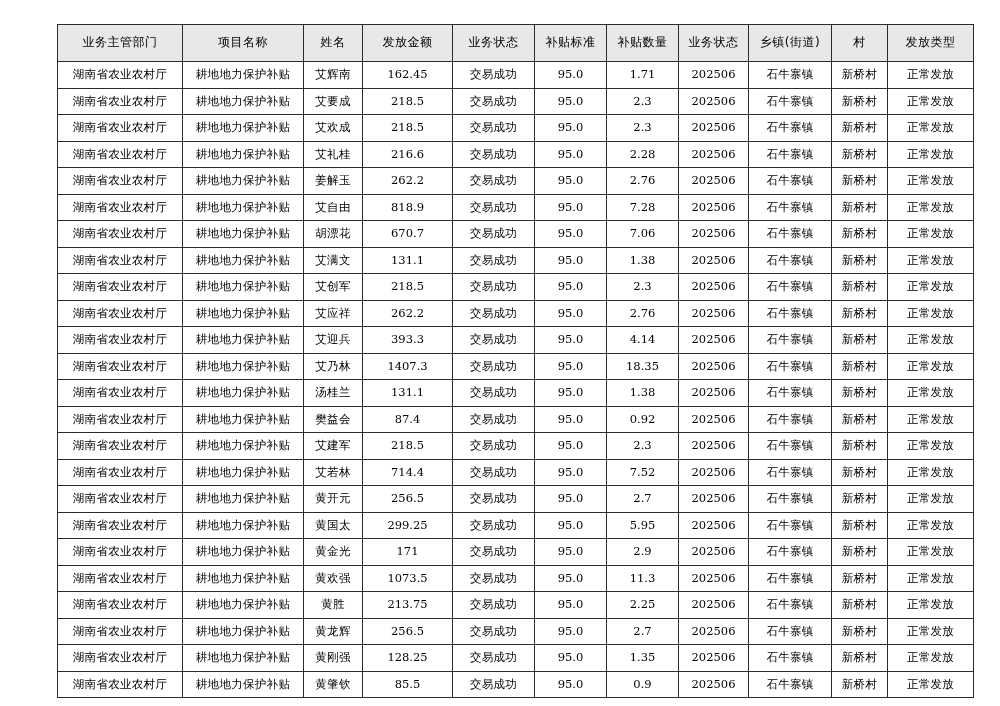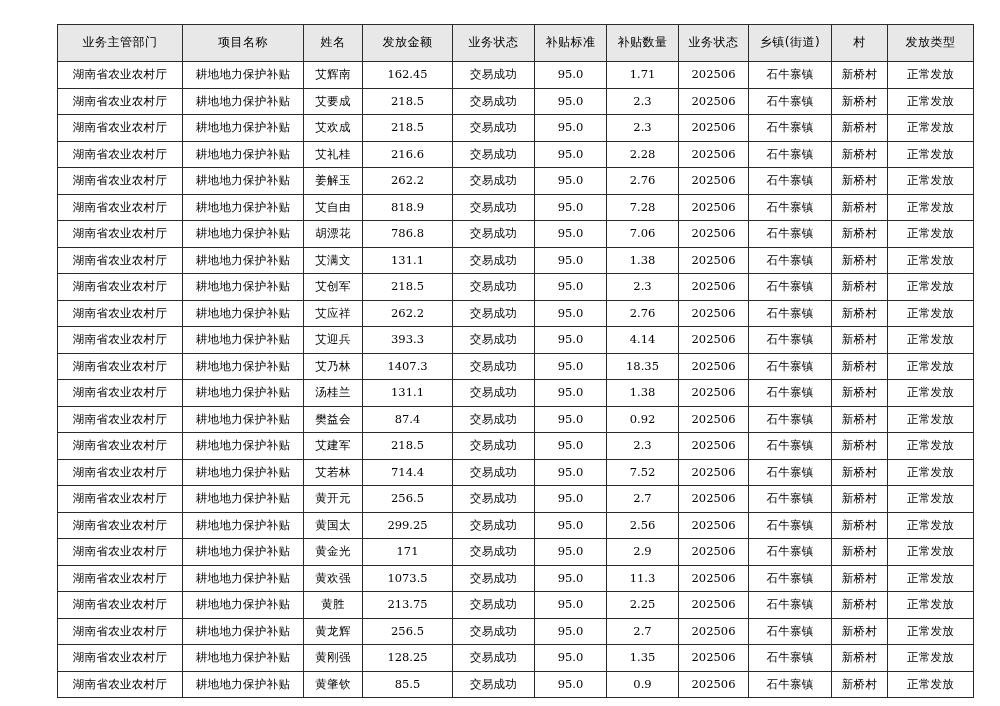--- a/index.html
+++ b/index.html
@@ -175,21 +175,21 @@
           <td class="num">7.28</td>
           <td class="num">202506</td>
           <td class="cn">石牛寨镇</td>
           <td class="cn">新桥村</td>
           <td class="cn">正常发放</td>
         </tr>
         <tr>
           <td class="cn">湖南省农业农村厅</td>
           <td class="cn">耕地地力保护补贴</td>
           <td class="cn">胡漂花</td>
-          <td class="num">786.8</td>
+          <td class="num">670.7</td>
           <td class="cn">交易成功</td>
           <td class="num">95.0</td>
           <td class="num">7.06</td>
           <td class="num">202506</td>
           <td class="cn">石牛寨镇</td>
           <td class="cn">新桥村</td>
           <td class="cn">正常发放</td>
         </tr>
         <tr>
           <td class="cn">湖南省农业农村厅</td>
@@ -321,21 +321,21 @@
           <td class="cn">新桥村</td>
           <td class="cn">正常发放</td>
         </tr>
         <tr>
           <td class="cn">湖南省农业农村厅</td>
           <td class="cn">耕地地力保护补贴</td>
           <td class="cn">黄国太</td>
           <td class="num">299.25</td>
           <td class="cn">交易成功</td>
           <td class="num">95.0</td>
-          <td class="num">2.56</td>
+          <td class="num">5.95</td>
           <td class="num">202506</td>
           <td class="cn">石牛寨镇</td>
           <td class="cn">新桥村</td>
           <td class="cn">正常发放</td>
         </tr>
         <tr>
           <td class="cn">湖南省农业农村厅</td>
           <td class="cn">耕地地力保护补贴</td>
           <td class="cn">黄金光</td>
           <td class="num">171</td>

